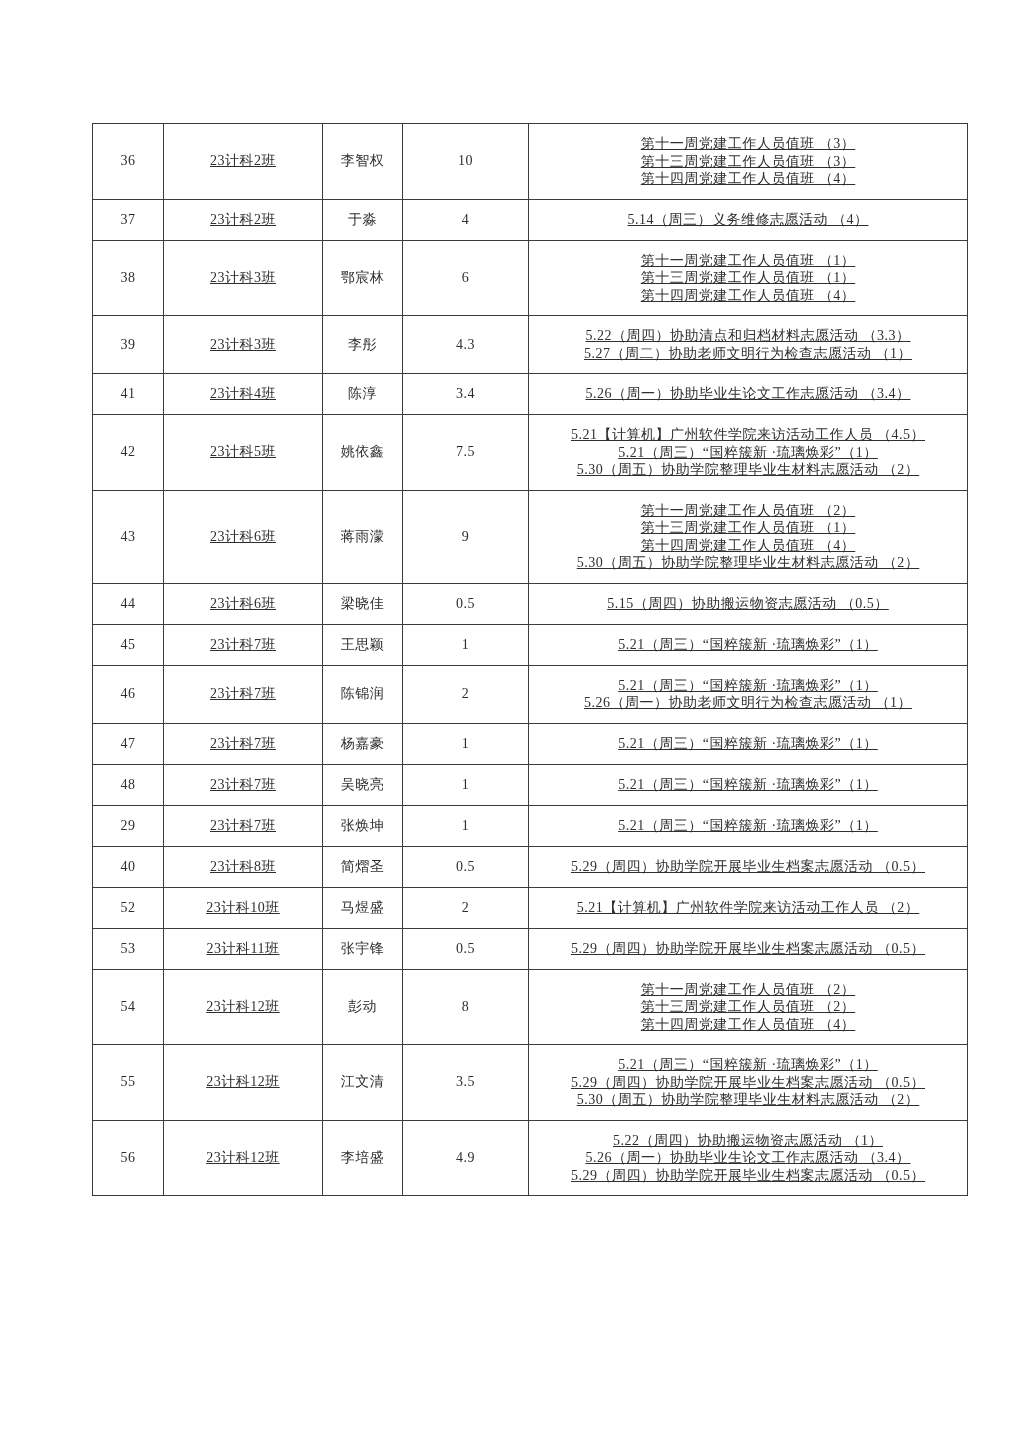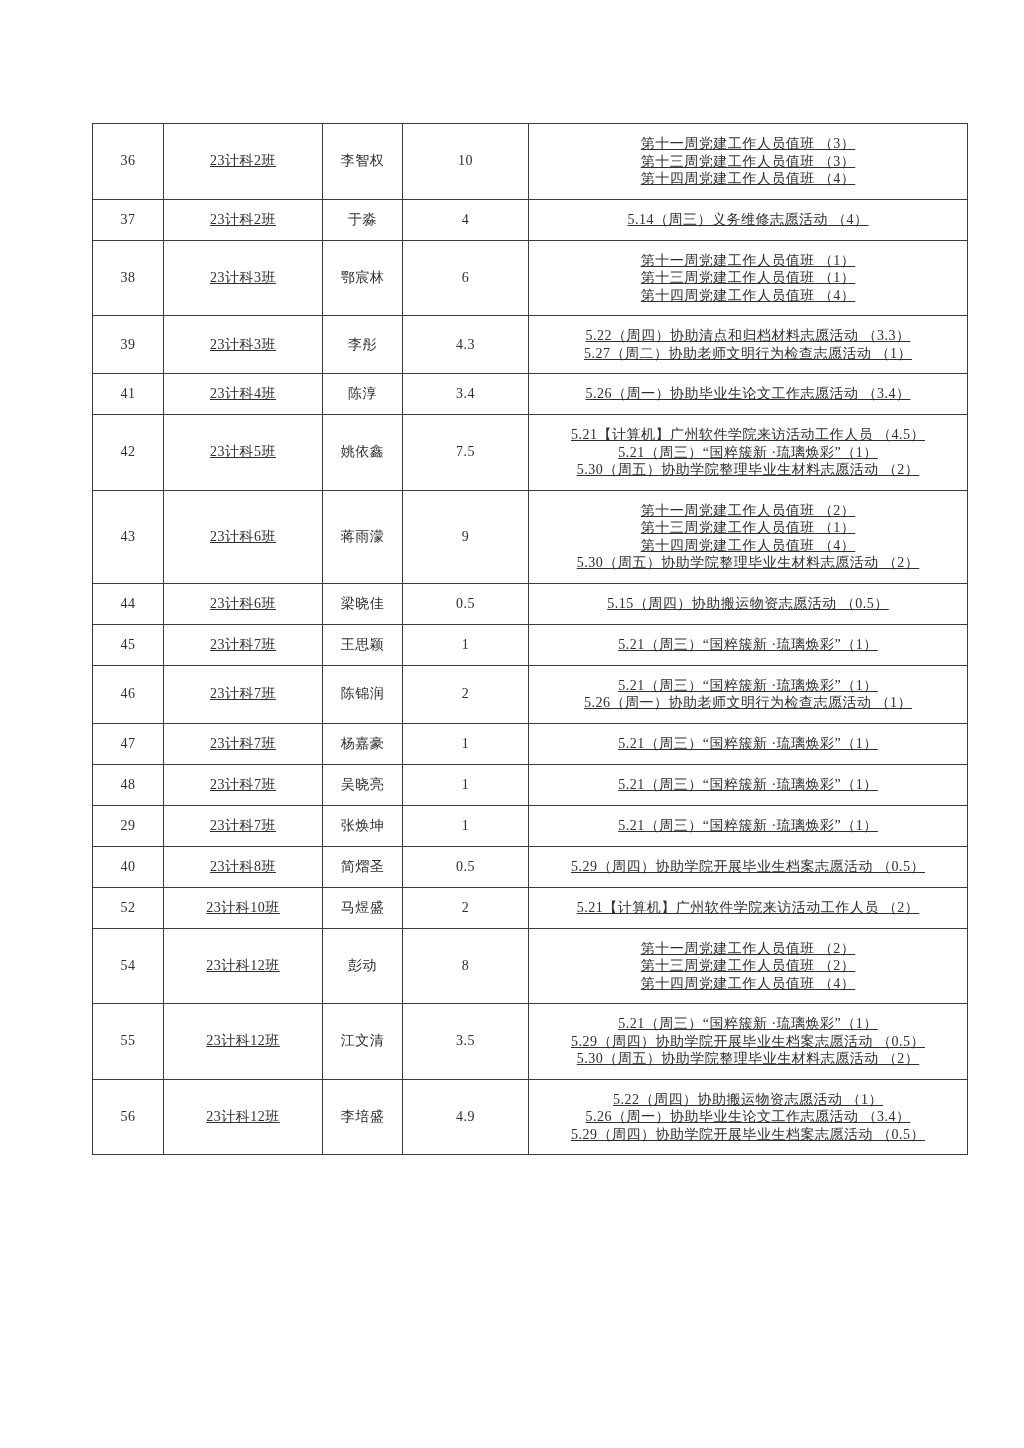--- a/index.html
+++ b/index.html
@@ -190,20 +190,29 @@
         <tr>
     <td class="col-no">52</td>
     <td class="col-class">23计科10班</td>
     <td class="col-name">马煜盛</td>
     <td class="col-hours">2</td>
     <td class="col-activities">
             <div class="activity-line">5.21【计算机】广州软件学院来访活动工作人员 （2）</div>
           </td>
   </tr>
         <tr>
+    <td class="col-no">53</td>
+    <td class="col-class">23计科11班</td>
+    <td class="col-name">张宇锋</td>
+    <td class="col-hours">0.5</td>
+    <td class="col-activities">
+            <div class="activity-line">5.29（周四）协助学院开展毕业生档案志愿活动 （0.5）</div>
+          </td>
+  </tr>
+        <tr>
     <td class="col-no">54</td>
     <td class="col-class">23计科12班</td>
     <td class="col-name">彭动</td>
     <td class="col-hours">8</td>
     <td class="col-activities">
             <div class="activity-line">第十一周党建工作人员值班 （2）</div>
             <div class="activity-line">第十三周党建工作人员值班 （2）</div>
             <div class="activity-line">第十四周党建工作人员值班 （4）</div>
           </td>
   </tr>

